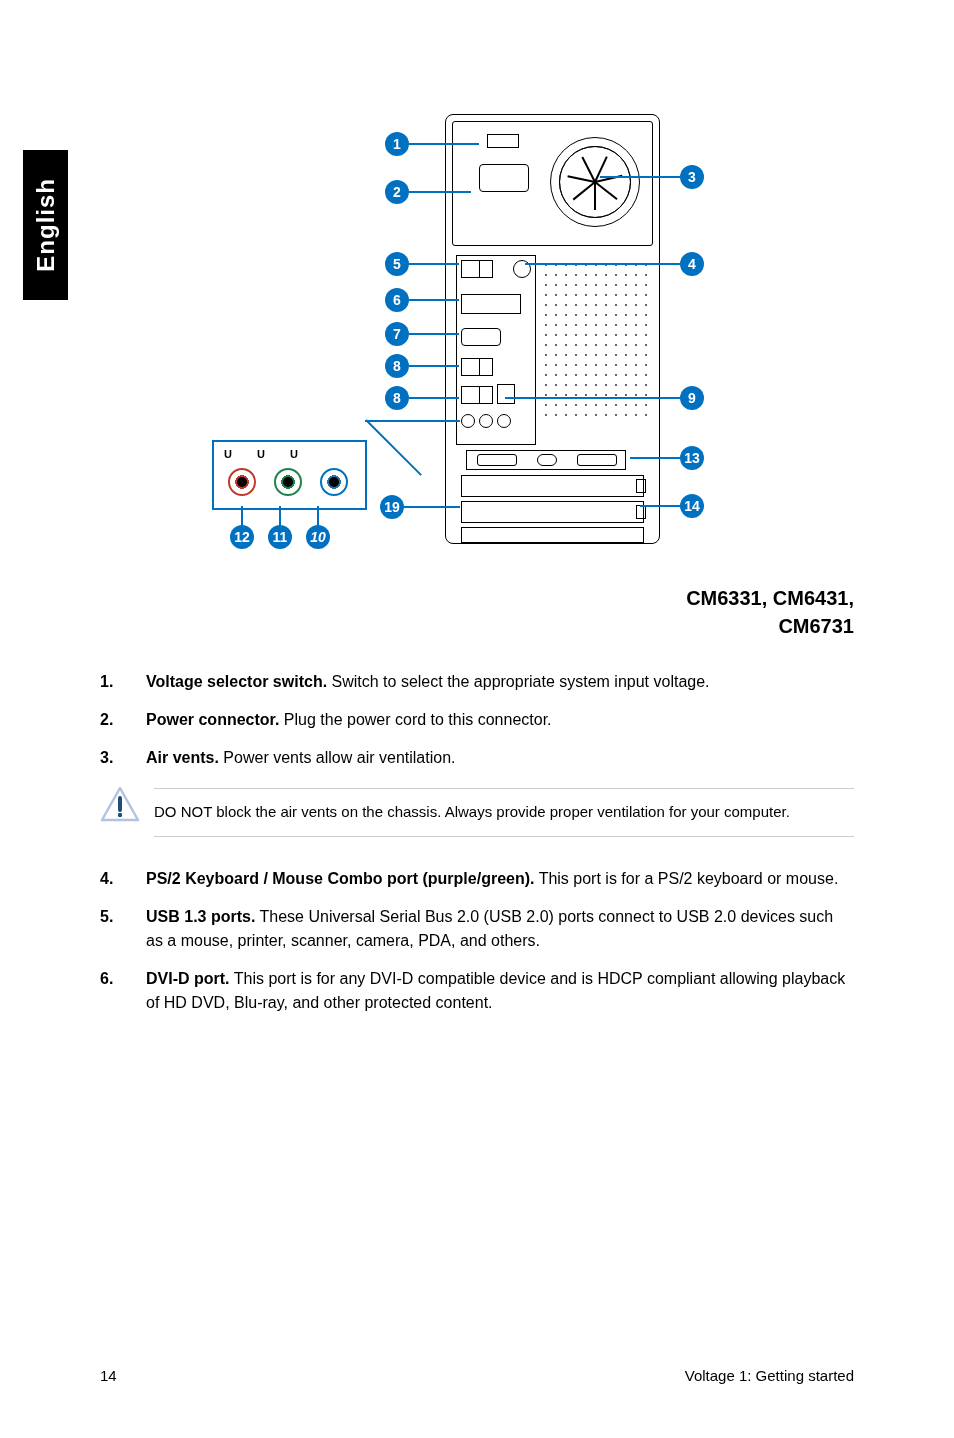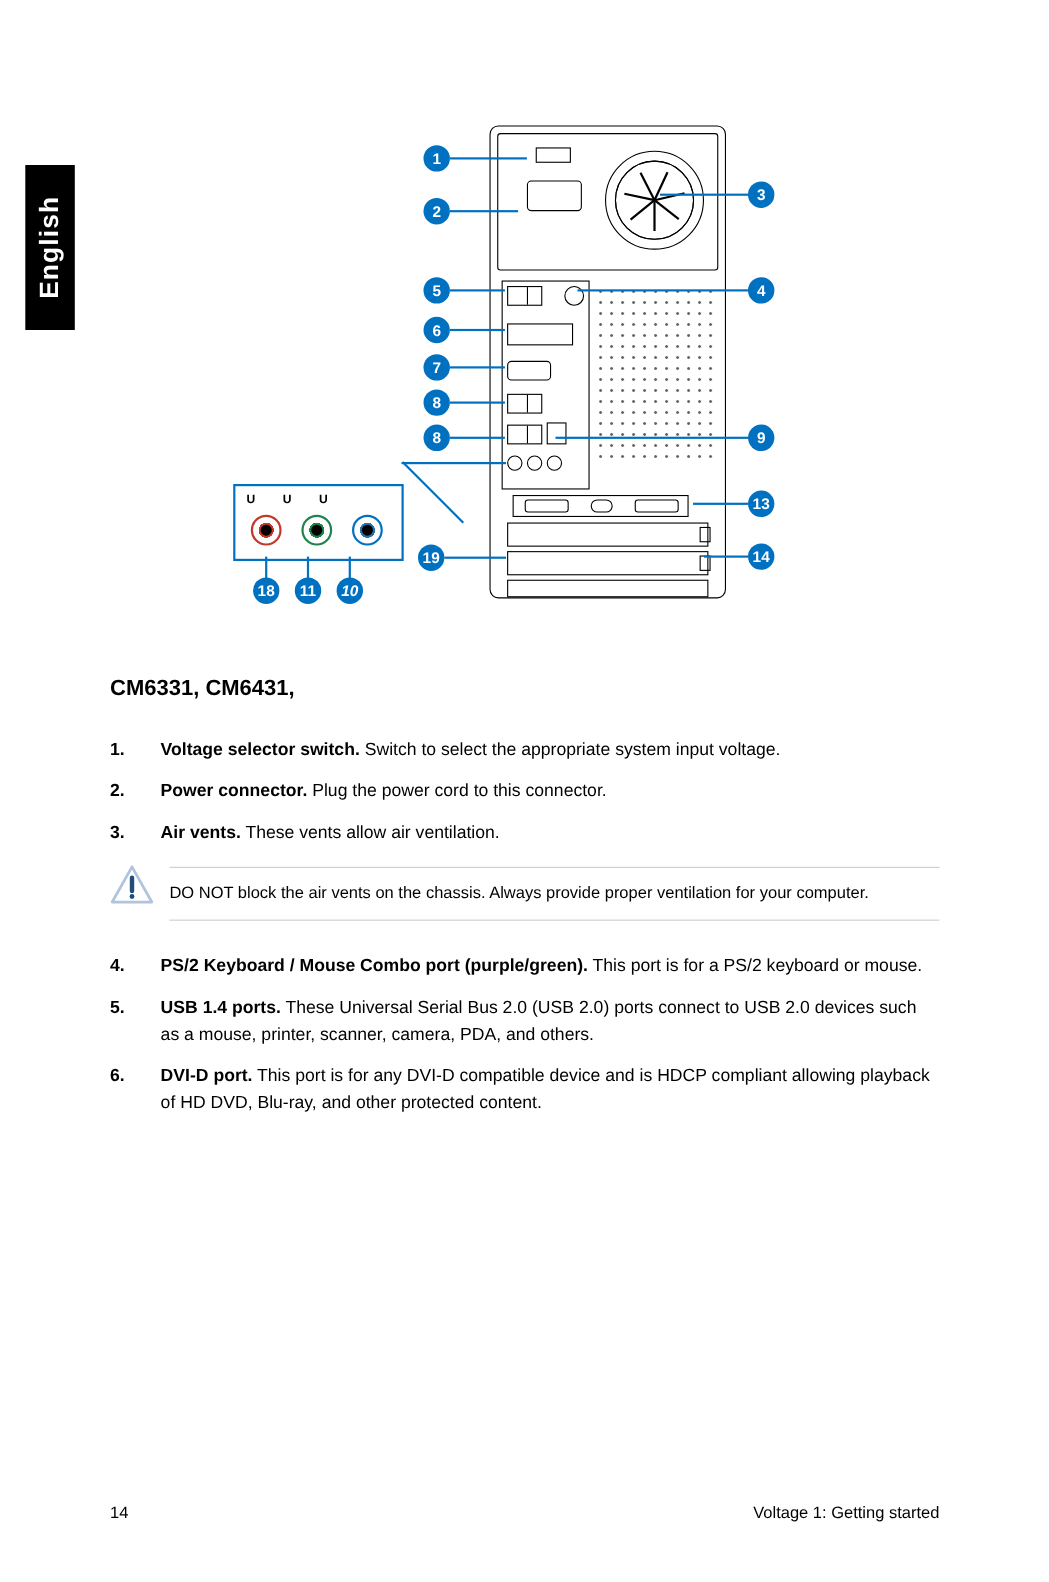--- a/index.html
+++ b/index.html
@@ -3,21 +3,21 @@
 <meta charset="utf-8">
 <style>
   * { box-sizing: border-box; margin: 0; padding: 0; }
   html, body { width: 954px; height: 1438px; font-family: Arial, Helvetica, sans-serif; background: #fff; color: #000; }
   .page { position: relative; width: 954px; height: 1438px; padding: 110px 100px 60px 100px; }
   .side-tab { position: absolute; left: 23px; top: 150px; width: 45px; height: 150px; background: #000; display: flex; align-items: center; justify-content: center; }
   .side-tab span { color: #fff; font-size: 24px; font-weight: bold; writing-mode: vertical-rl; transform: rotate(180deg); letter-spacing: 1px; }
   .section-title { font-size: 20px; font-weight: bold; margin-bottom: 40px; }
   .figure-area { position: relative; width: 100%; height: 530px; margin-bottom: 30px; }
   .callout { position: absolute; width: 24px; height: 24px; border-radius: 50%; background: #0071C1; color: #fff; font-weight: bold; font-size: 14px; display: flex; align-items: center; justify-content: center; }
-  .figure-caption { text-align: left; font-size: 20px; font-weight: bold; margin-top: 0; line-height: 1.4; }
+  .figure-caption { text-align: right; font-size: 20px; font-weight: bold; margin-top: 0; line-height: 1.4; }
   .tower { position: absolute; left: 345px; top: 4px; width: 215px; height: 430px; border: 1.5px solid #000; border-radius: 8px; background: #fff; }
   .psu-area { position: absolute; left: 6px; top: 6px; right: 6px; height: 125px; border: 1px solid #000; border-radius: 3px; }
   .voltage-sw { position: absolute; left: 34px; top: 12px; width: 32px; height: 14px; border: 1px solid #000; }
   .pwr-conn { position: absolute; left: 26px; top: 42px; width: 50px; height: 28px; border: 1px solid #000; border-radius: 4px; }
   .fan { position: absolute; right: 12px; top: 15px; width: 90px; height: 90px; border: 1px solid #000; border-radius: 50%; }
   .fan::before, .fan::after { content: ""; position: absolute; inset: 8px; border: 1px solid #000; border-radius: 50%; }
   .fan-blades { position: absolute; inset: 20px; }
   .fan-blades span { position: absolute; left: 50%; top: 50%; width: 2px; height: 28px; background: #000; transform-origin: top center; }
   .io-panel { position: absolute; left: 10px; top: 140px; width: 80px; height: 190px; border: 1px solid #000; }
   .ps2 { position: absolute; right: 4px; top: 4px; width: 18px; height: 18px; border: 1px solid #000; border-radius: 50%; }
@@ -164,46 +164,47 @@
       <div class="jacks">
         <div class="jack red"></div>
         <div class="jack green"></div>
         <div class="jack blue"></div>
       </div>
     </div>
 
     <div class="leader-angle" style="left:265px; top:310px; height:78px; transform: rotate(-45deg); transform-origin: top;"></div>
     <div class="leader" style="left:265px; top:310px; width:95px;"></div>
 
-    <div class="callout" style="left:130px; top:415px;">18</div>
+    <div class="callout" style="left:130px; top:415px;">12</div>
     <div class="leader-angle" style="left:141px; top:396px; height:20px;"></div>
 
     <div class="callout" style="left:168px; top:415px;">11</div>
     <div class="leader-angle" style="left:179px; top:396px; height:20px;"></div>
 
     <div class="callout" style="left:206px; top:415px;font-style:italic;">10</div>
     <div class="leader-angle" style="left:217px; top:396px; height:20px;"></div>
 
     <div class="figure-caption" style="position:absolute; bottom:0; left:0; right:0;">
       <div>CM6331, CM6431,</div>
+      <div>CM6731</div>
     </div>
   </div>
 
   <div class="list">
     <div class="list-item">
       <div class="num">1.</div>
       <div class="body"><b>Voltage selector switch.</b><span> Switch to select the appropriate system input voltage.</span></div>
     </div>
     <div class="list-item">
       <div class="num">2.</div>
       <div class="body"><b>Power connector.</b><span> Plug the power cord to this connector.</span></div>
     </div>
     <div class="list-item">
       <div class="num">3.</div>
-      <div class="body"><b>Air vents.</b><span> These vents allow air ventilation.</span></div>
+      <div class="body"><b>Air vents.</b><span> Power vents allow air ventilation.</span></div>
     </div>
   </div>
 
   <div class="note-block">
     <div class="note-icon">
       <svg viewBox="0 0 40 36" width="40" height="36">
         <path d="M20 2 L38 34 L2 34 Z" fill="none" stroke="#B0C4DE" stroke-width="2.5" stroke-linejoin="round"></path>
         <line x1="20" y1="12" x2="20" y2="24" stroke="#1F4E79" stroke-width="4" stroke-linecap="round"></line>
         <circle cx="20" cy="29" r="2.2" fill="#1F4E79"></circle>
       </svg>
@@ -211,21 +212,21 @@
     <div class="note-text">DO NOT block the air vents on the chassis. Always provide proper ventilation for your computer.</div>
   </div>
 
   <div class="list">
     <div class="list-item">
       <div class="num">4.</div>
       <div class="body"><b>PS/2 Keyboard / Mouse Combo port (purple/green).</b><span> This port is for a PS/2 keyboard or mouse.</span></div>
     </div>
     <div class="list-item">
       <div class="num">5.</div>
-      <div class="body"><b>USB 1.4 ports.</b><span> These Universal Serial Bus 2.0 (USB 2.0) ports connect to USB 2.0 devices such as a mouse, printer, scanner, camera, PDA, and others.</span></div>
+      <div class="body"><b>USB 1.3 ports.</b><span> These Universal Serial Bus 2.0 (USB 2.0) ports connect to USB 2.0 devices such as a mouse, printer, scanner, camera, PDA, and others.</span></div>
     </div>
     <div class="list-item">
       <div class="num">6.</div>
       <div class="body"><b>DVI-D port.</b><span> This port is for any DVI-D compatible device and is HDCP compliant allowing playback of HD DVD, Blu-ray, and other protected content.</span></div>
     </div>
   </div>
 
   <div class="footer">
     <span>14</span>
     <span>Voltage 1: Getting started</span>

